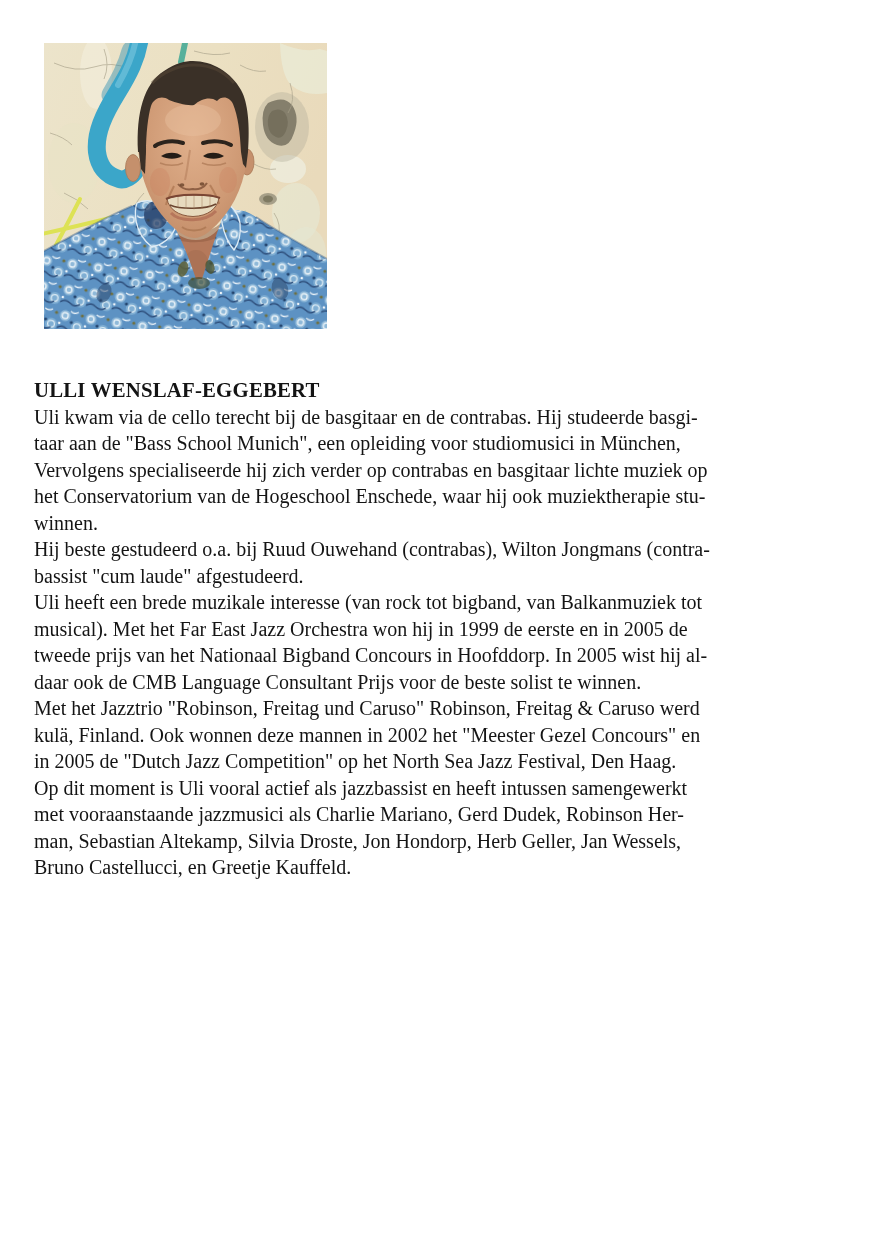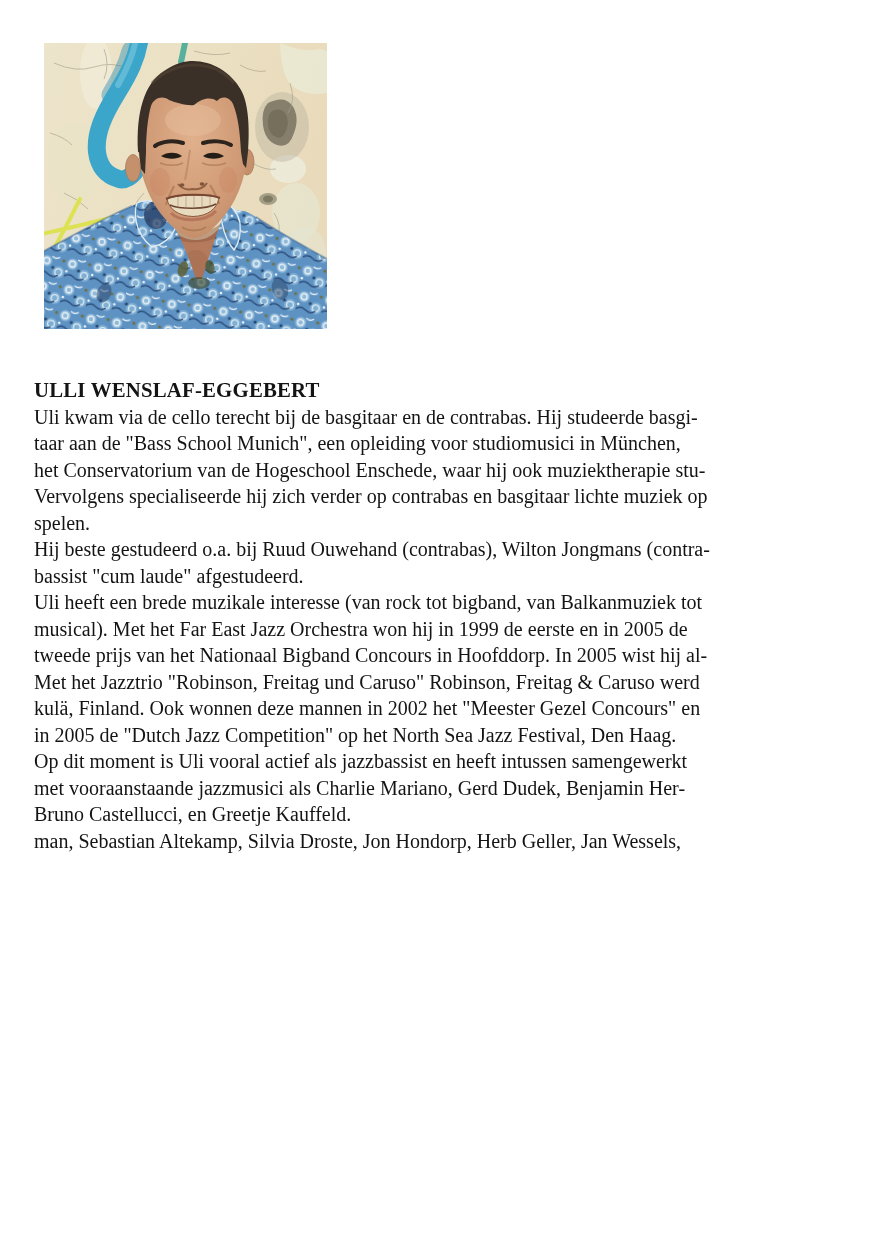--- a/index.html
+++ b/index.html
@@ -182,31 +182,32 @@
 
       <path d="M138,184 C144,188.5 156,188.5 162,184" fill="none" stroke="#a5704c" stroke-width="2" opacity="0.65"></path>
     </svg>
   </figure>
 
   <section class="bio">
     <h1 class="bio-heading">ULLI WENSLAF-EGGEBERT</h1>
     <div class="bio-lines">
         <div class="bio-line">Uli kwam via de cello terecht bij de basgitaar en de contrabas. Hij studeerde basgi-</div>
         <div class="bio-line">taar aan de "Bass School Munich", een opleiding voor studiomusici in München,</div>
+        <div class="bio-line">Vervolgens specialiseerde hij zich verder op contrabas en basgitaar lichte muziek op</div>
         <div class="bio-line">het Conservatorium van de Hogeschool Enschede, waar hij ook muziektherapie stu-</div>
-        <div class="bio-line">Vervolgens specialiseerde hij zich verder op contrabas en basgitaar lichte muziek op</div>
-        <div class="bio-line">spelen.</div>
+        <div class="bio-line">winnen.</div>
         <div class="bio-line">Hij beste gestudeerd o.a. bij Ruud Ouwehand (contrabas), Wilton Jongmans (contra-</div>
         <div class="bio-line">bassist "cum laude" afgestudeerd.</div>
         <div class="bio-line">Uli heeft een brede muzikale interesse (van rock tot bigband, van Balkanmuziek tot</div>
         <div class="bio-line">musical). Met het Far East Jazz Orchestra won hij in 1999 de eerste en in 2005 de</div>
         <div class="bio-line">tweede prijs van het Nationaal Bigband Concours in Hoofddorp. In 2005 wist hij al-</div>
+        <div class="bio-line">daar ook de CMB Language Consultant Prijs voor de beste solist te winnen.</div>
         <div class="bio-line">Met het Jazztrio "Robinson, Freitag und Caruso" Robinson, Freitag &amp; Caruso werd</div>
         <div class="bio-line">kulä, Finland. Ook wonnen deze mannen in 2002 het "Meester Gezel Concours" en</div>
         <div class="bio-line">in 2005 de "Dutch Jazz Competition" op het North Sea Jazz Festival, Den Haag.</div>
         <div class="bio-line">Op dit moment is Uli vooral actief als jazzbassist en heeft intussen samengewerkt</div>
-        <div class="bio-line">met vooraanstaande jazzmusici als Charlie Mariano, Gerd Dudek, Benjamin Her-</div>
+        <div class="bio-line">met vooraanstaande jazzmusici als Charlie Mariano, Gerd Dudek, Robinson Her-</div>
+        <div class="bio-line">man, Sebastian Altekamp, Silvia Droste, Jon Hondorp, Herb Geller, Jan Wessels,</div>
         <div class="bio-line">Bruno Castellucci, en Greetje Kauffeld.</div>
-        <div class="bio-line">man, Sebastian Altekamp, Silvia Droste, Jon Hondorp, Herb Geller, Jan Wessels,</div>
       </div>
   </section>
 
 </main>
 
 </body></html>

